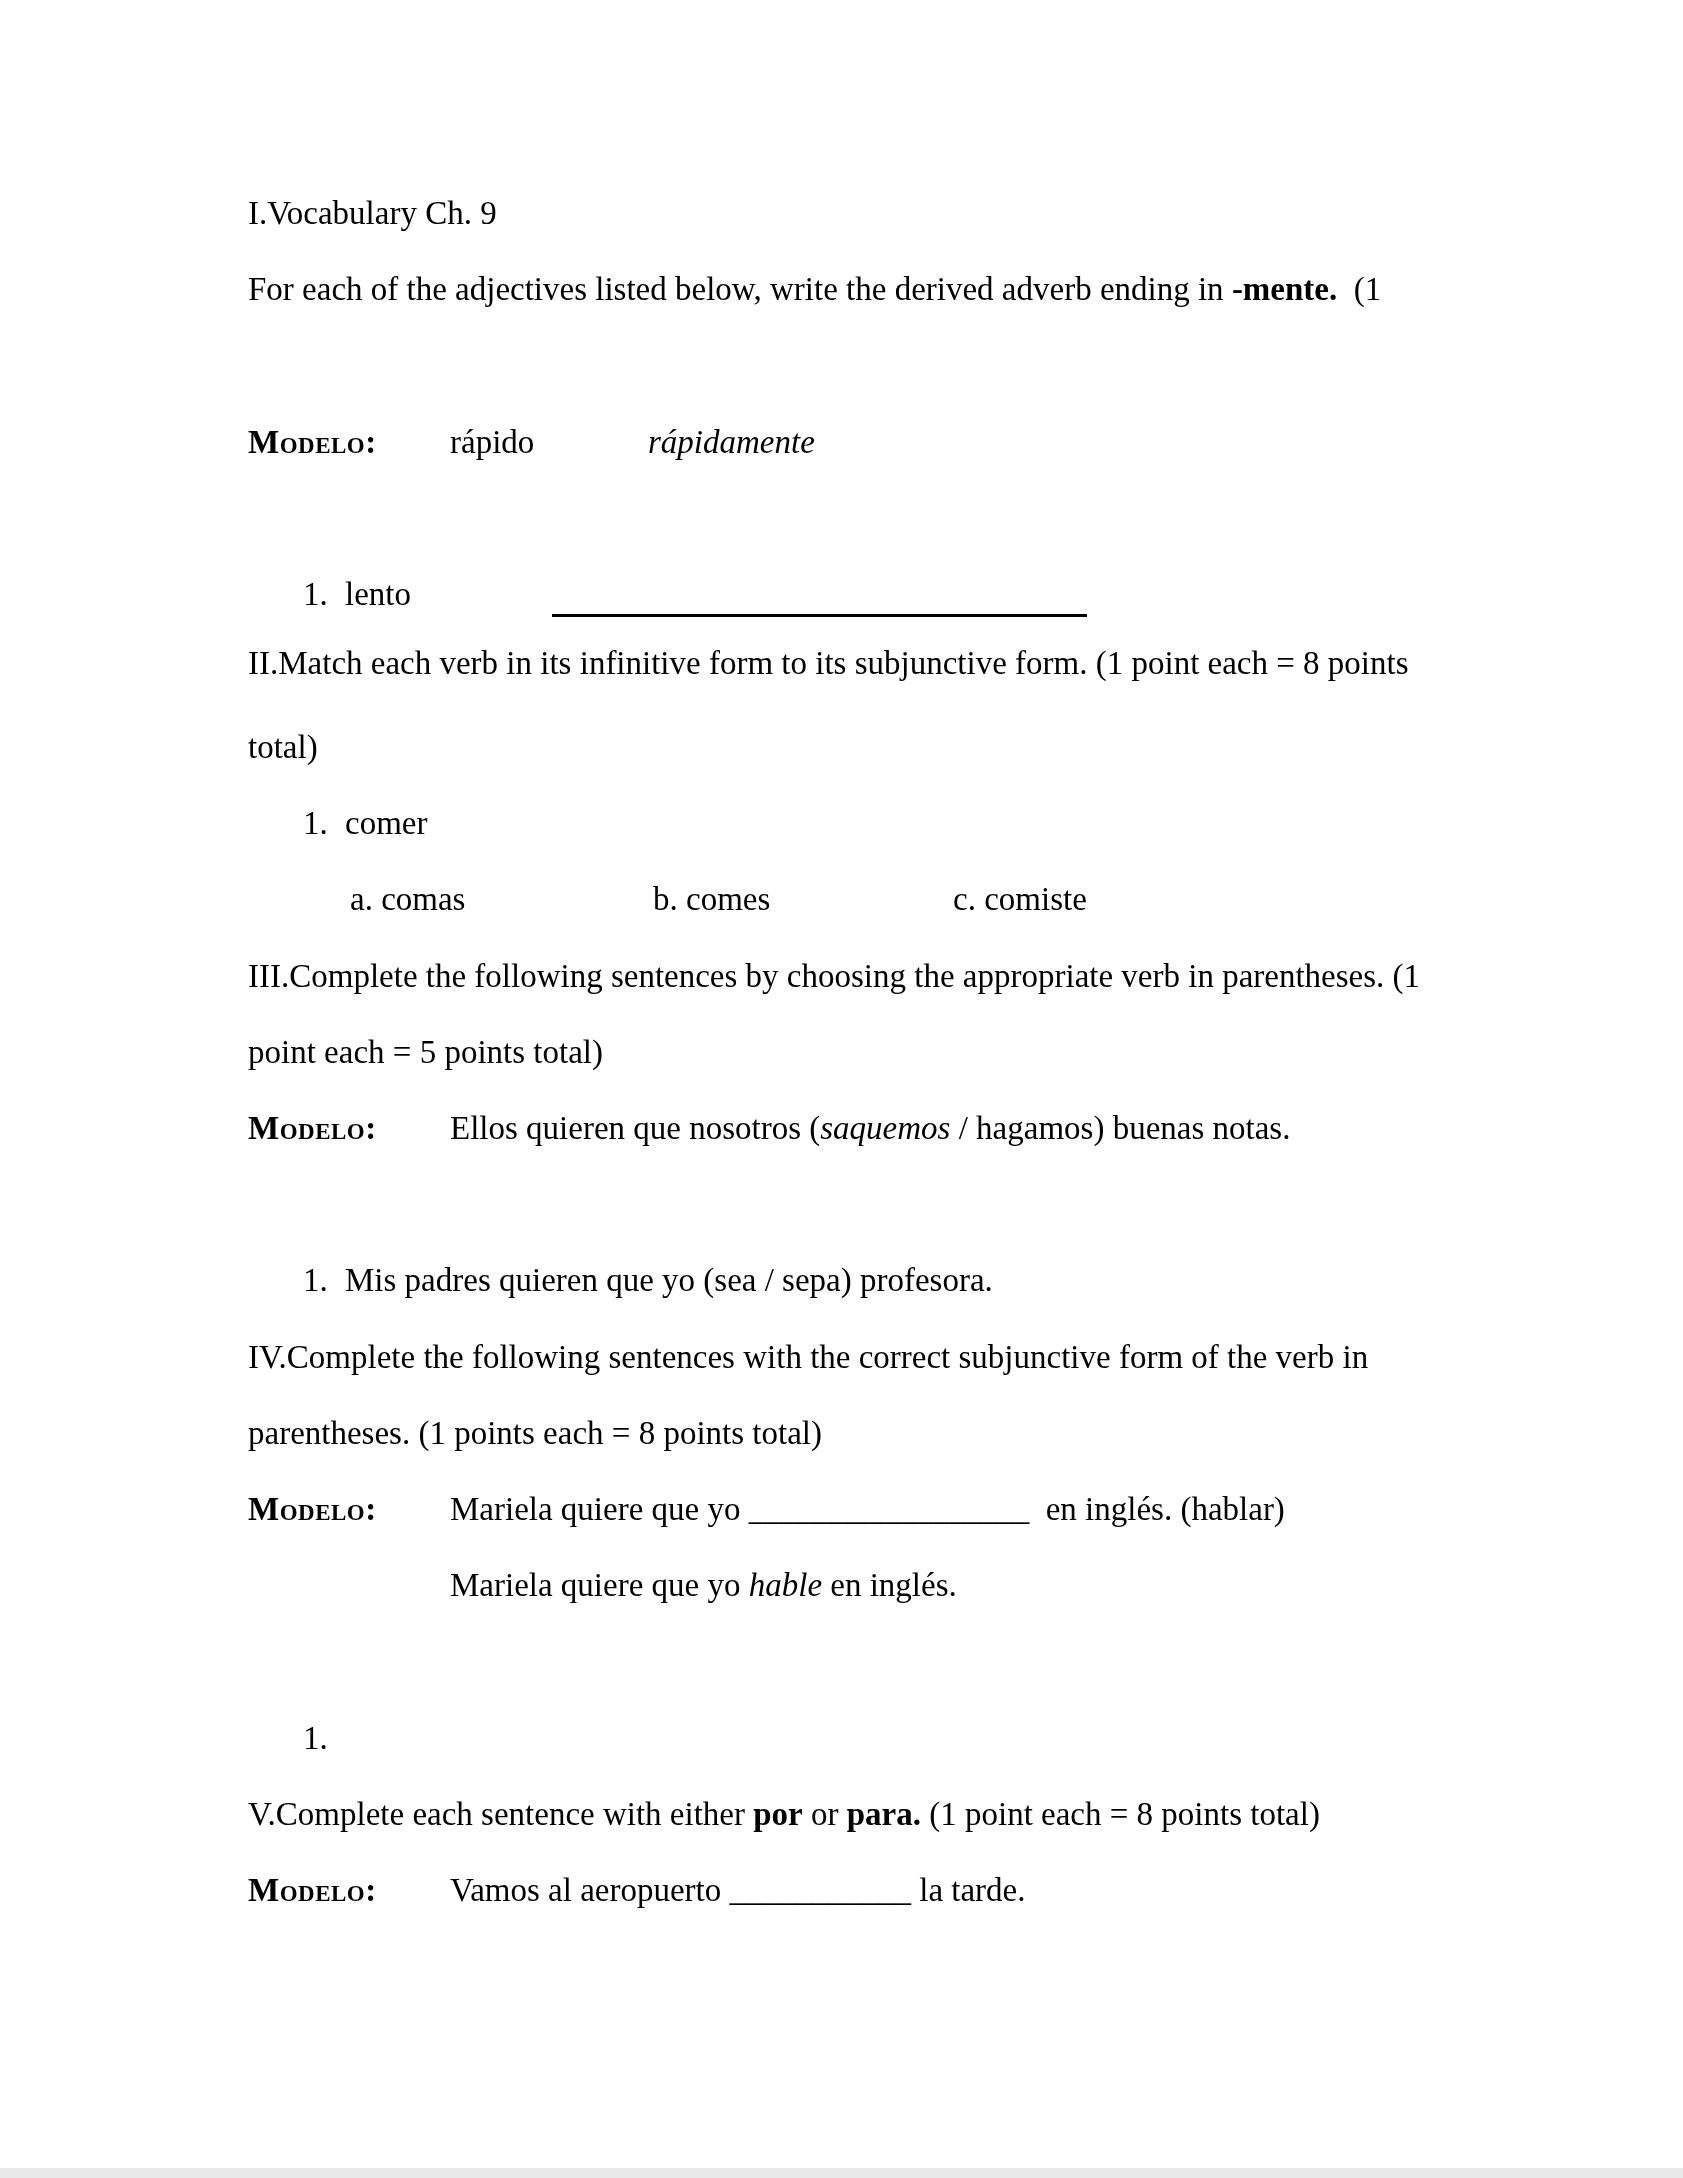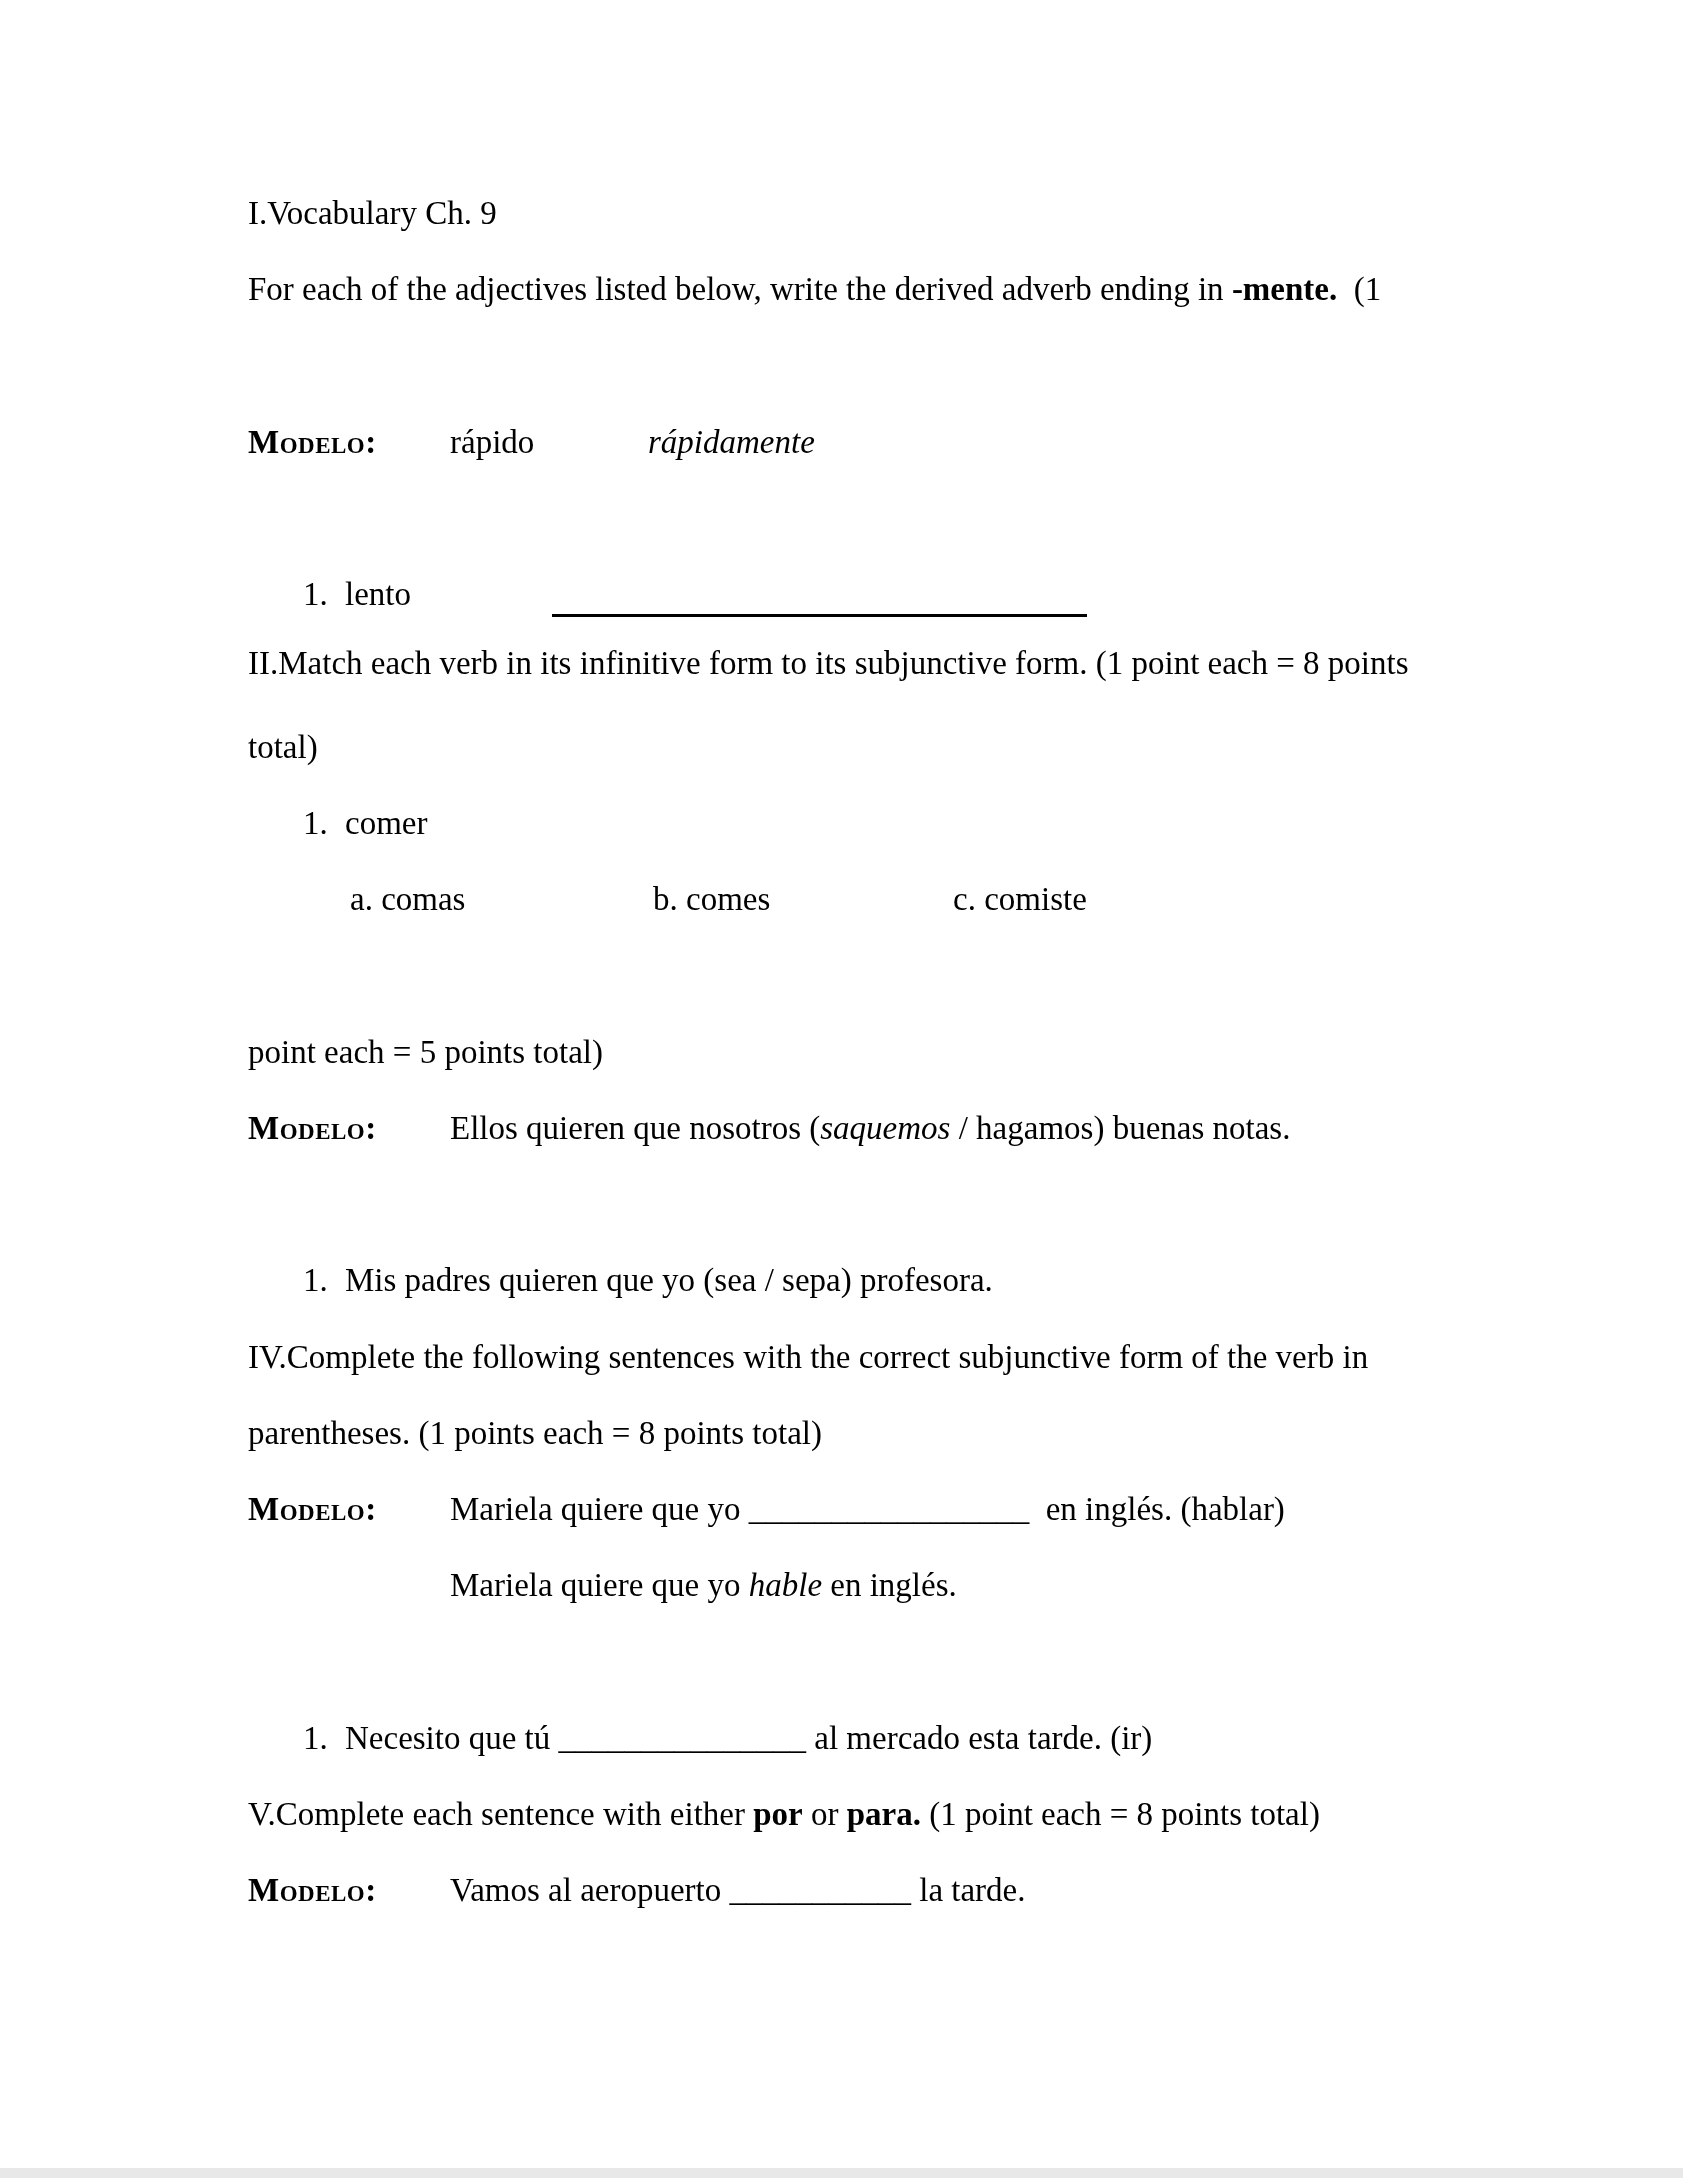--- a/index.html
+++ b/index.html
@@ -70,20 +70,23 @@
     </div>
     <div class="line" style="top: 785px;">
       <span class="pos x-num"><span class="">1.</span></span>
       <span class="pos x-item"><span class="">comer</span></span>
     </div>
     <div class="line" style="top: 861px;">
       <span class="pos x-cha"><span class="">a. comas</span></span>
       <span class="pos x-chb"><span class="">b. comes</span></span>
       <span class="pos x-chc"><span class="">c. comiste</span></span>
     </div>
+    <div class="line" style="top: 938px;">
+      <span class="pos x-margin"><span class="">III.Complete the following sentences by choosing the appropriate verb in parentheses. (1</span></span>
+    </div>
     <div class="line" style="top: 1014px;">
       <span class="pos x-margin"><span class="">point each = 5 points total)</span></span>
     </div>
     <div class="line" style="top: 1090px;">
       <span class="pos x-margin"><span class="seg-smallcaps">Modelo:</span></span>
       <span class="pos x-col1"><span class="">Ellos quieren que nosotros (</span><span class="seg-italic">saquemos</span><span class=""> / hagamos) buenas notas.</span></span>
     </div>
     <div class="line" style="top: 1166px;"></div>
     <div class="line" style="top: 1242px;">
       <span class="pos x-num"><span class="">1.</span></span>
@@ -98,21 +101,20 @@
     <div class="line" style="top: 1471px;">
       <span class="pos x-margin"><span class="seg-smallcaps">Modelo:</span></span>
       <span class="pos x-col1"><span class="">Mariela quiere que yo _________________  en inglés. (hablar)</span></span>
     </div>
     <div class="line" style="top: 1547px;">
       <span class="pos x-col1"><span class="">Mariela quiere que yo </span><span class="seg-italic">hable</span><span class=""> en inglés.</span></span>
     </div>
     <div class="line" style="top: 1624px;"></div>
     <div class="line" style="top: 1700px;">
       <span class="pos x-num"><span class="">1.</span></span>
-      <span class="pos x-item"><span class="">Necesito que tú _______________ al mercado esta tarde. (ir)</span></span>
     </div>
     <div class="line" style="top: 1776px;">
       <span class="pos x-margin"><span class="">V.Complete each sentence with either </span><span class="seg-bold">por</span><span class=""> or </span><span class="seg-bold">para.</span><span class=""> (1 point each = 8 points total)</span></span>
     </div>
     <div class="line" style="top: 1852px;">
       <span class="pos x-margin"><span class="seg-smallcaps">Modelo:</span></span>
       <span class="pos x-col1"><span class="">Vamos al aeropuerto ___________ la tarde.</span></span>
     </div>
   </div>
 

